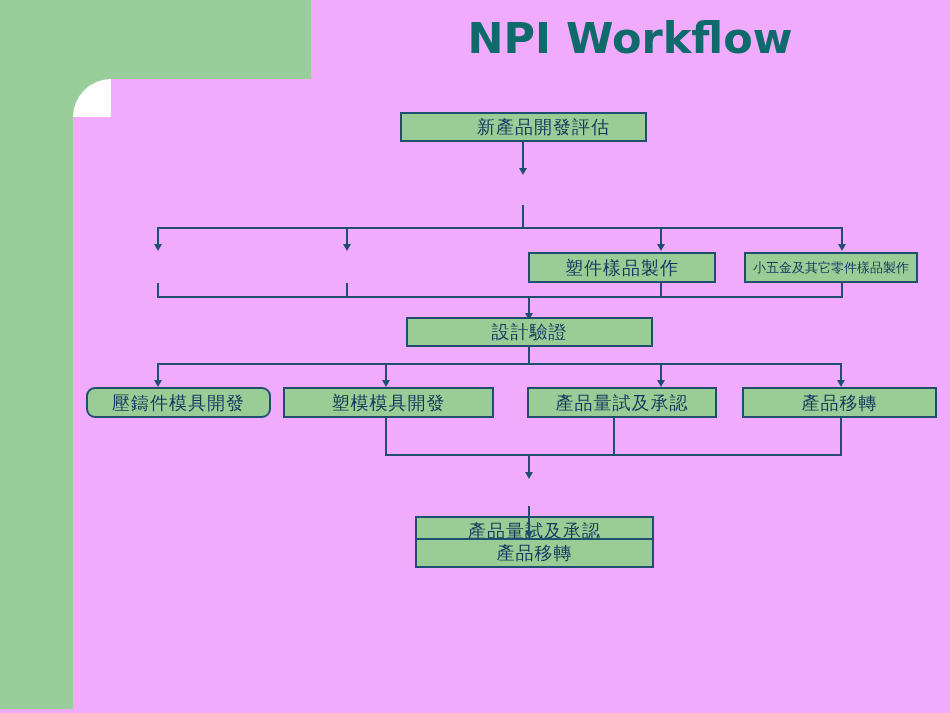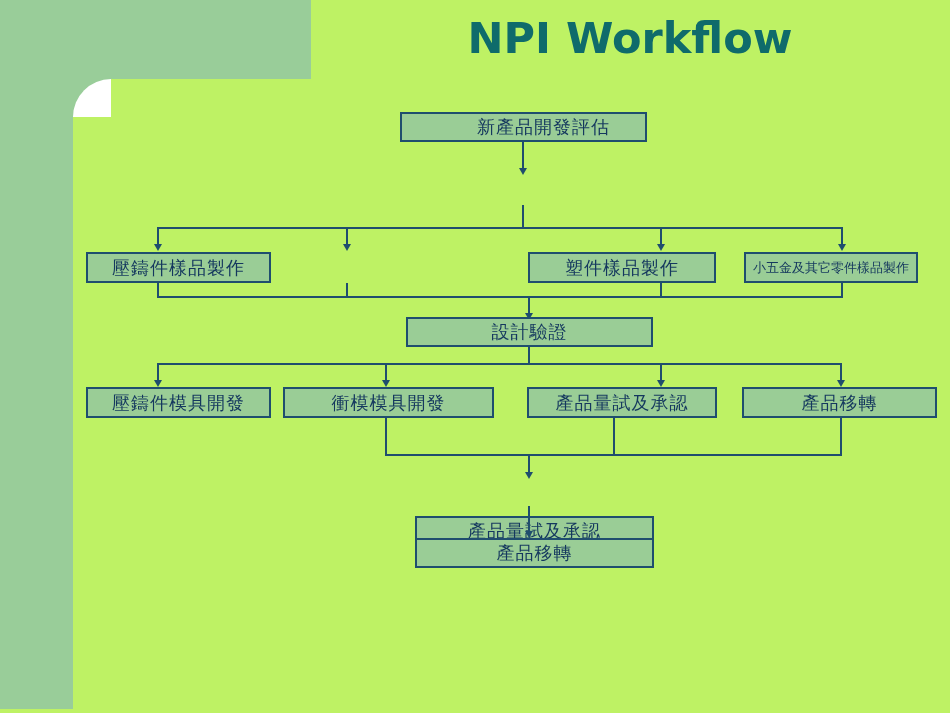--- a/index.html
+++ b/index.html
@@ -5,21 +5,21 @@
 <style>
   html, body {
     margin: 0;
     padding: 0;
     background: #ffffff;
   }
   #slide {
     position: relative;
     width: 950px;
     height: 713px;
-    background: #bef264;
+    background: #f0abfc;
     overflow: hidden;
     font-family: "DejaVu Sans", "Liberation Sans", sans-serif;
   }
 
   
   .deco-top-band {
     position: absolute;
     left: 0;
     top: 0;
     width: 311px;
@@ -135,21 +135,20 @@
 
   <div class="vline" style="left:346px; top:227px; height:19px;"></div>
   <div class="arrowhead" style="left:343px; top:244px;"></div>
 
   <div class="vline" style="left:660px; top:227px; height:19px;"></div>
   <div class="arrowhead" style="left:657px; top:244px;"></div>
 
   <div class="vline" style="left:841px; top:227px; height:19px;"></div>
   <div class="arrowhead" style="left:838px; top:244px;"></div>
 
-  <div class="node" style="left:86px; top:252px; width:185px; height:31px;">壓鑄件樣品製作</div>
   <div class="node" style="left:528px; top:252px; width:188px; height:31px;">塑件樣品製作</div>
   <div class="node small" style="left:744px; top:252px; width:174px; height:31px;">小五金及其它零件樣品製作</div>
 
   <div class="vline" style="left:157px; top:283px; height:14px;"></div>
   <div class="vline" style="left:346px; top:283px; height:14px;"></div>
   <div class="vline" style="left:660px; top:283px; height:14px;"></div>
   <div class="vline" style="left:841px; top:283px; height:14px;"></div>
   <div class="hline" style="left:157px; top:296px; width:686px;"></div>
   <div class="vline" style="left:528px; top:296px; height:20px;"></div>
   <div class="arrowhead" style="left:525px; top:313px;"></div>
@@ -164,22 +163,22 @@
 
   <div class="vline" style="left:385px; top:363px; height:19px;"></div>
   <div class="arrowhead" style="left:382px; top:380px;"></div>
 
   <div class="vline" style="left:660px; top:363px; height:19px;"></div>
   <div class="arrowhead" style="left:657px; top:380px;"></div>
 
   <div class="vline" style="left:840px; top:363px; height:19px;"></div>
   <div class="arrowhead" style="left:837px; top:380px;"></div>
 
-  <div class="node" style="left:86px; top:387px; width:185px; height:31px;">壓鑄件模具開發</div>
-  <div class="node" style="left:283px; top:387px; width:211px; height:31px;">衝模模具開發</div>
+  <div class="node" style="left:86px; top:387px; width:185px; height:31px;border-radius:9px;">壓鑄件模具開發</div>
+  <div class="node" style="left:283px; top:387px; width:211px; height:31px;">塑模模具開發</div>
   <div class="node" style="left:527px; top:387px; width:190px; height:31px;">產品量試及承認</div>
   <div class="node" style="left:742px; top:387px; width:195px; height:31px;">產品移轉</div>
 
   <div class="vline" style="left:385px; top:418px; height:37px;"></div>
   <div class="vline" style="left:613px; top:418px; height:37px;"></div>
   <div class="vline" style="left:840px; top:418px; height:37px;"></div>
   <div class="hline" style="left:385px; top:454px; width:457px;"></div>
   <div class="vline" style="left:528px; top:454px; height:21px;"></div>
   <div class="arrowhead" style="left:525px; top:472px;"></div>
 

